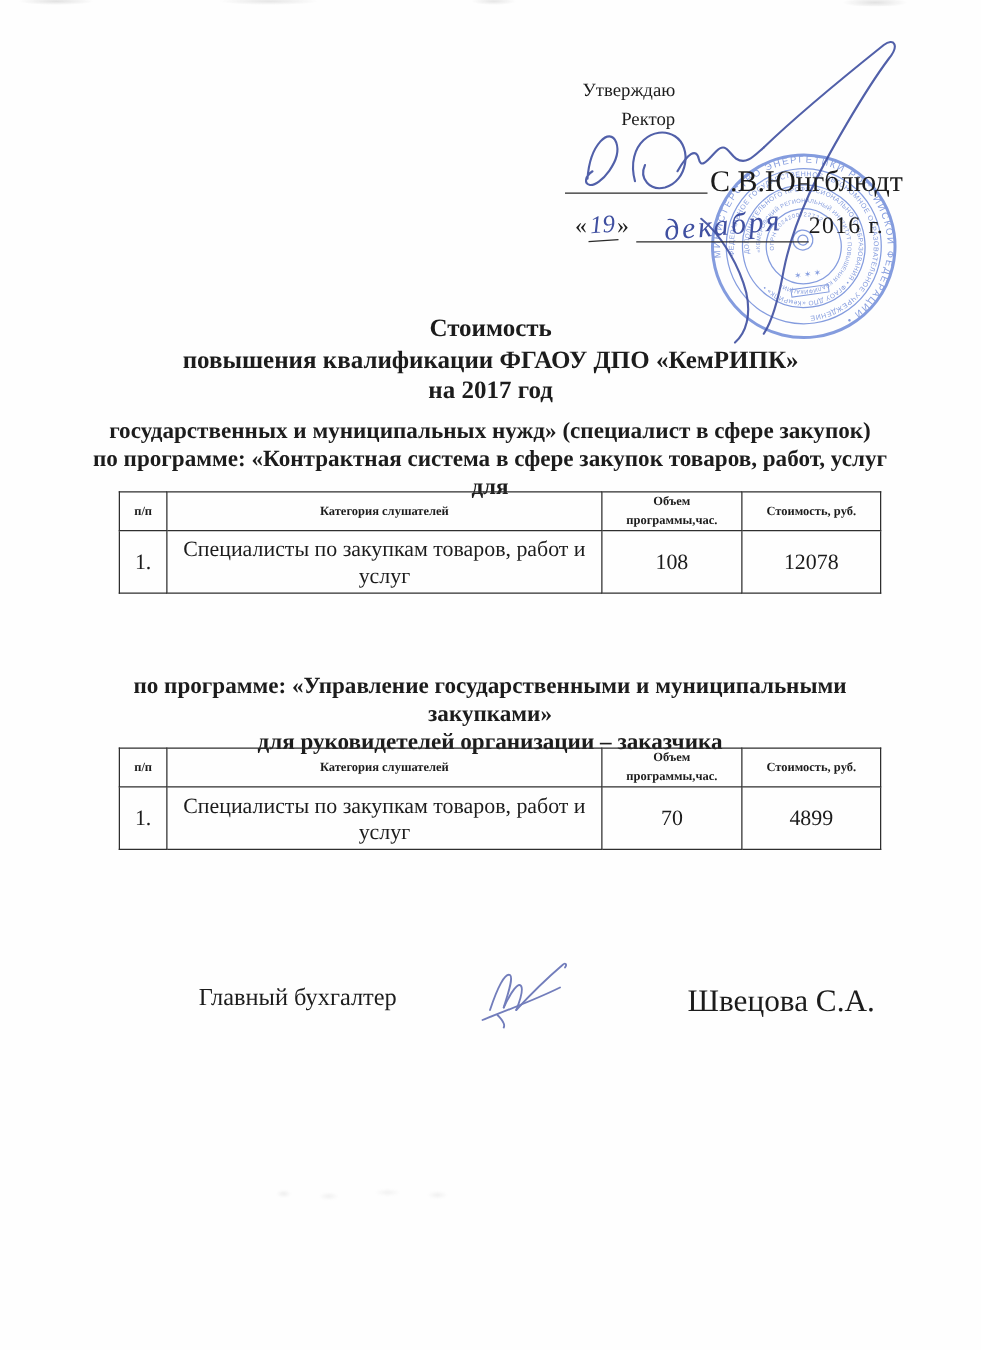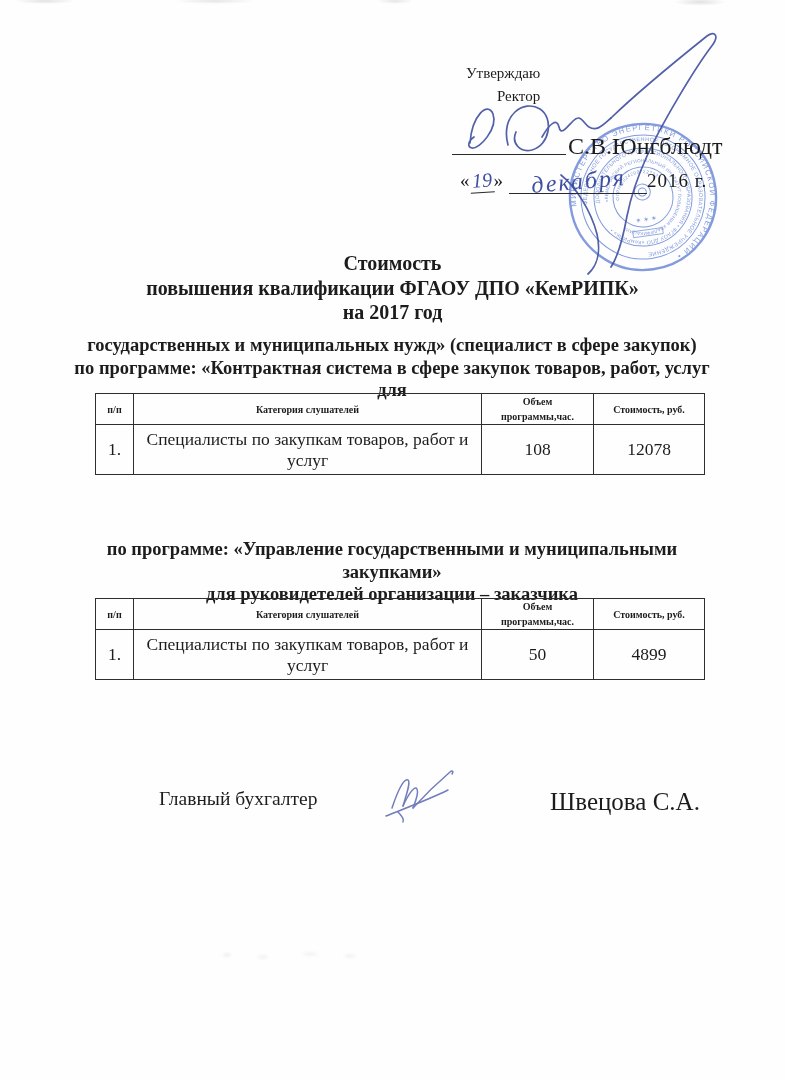--- a/index.html
+++ b/index.html
@@ -169,21 +169,21 @@
         <th>п/п</th>
         <th>Категория слушателей</th>
         <th>Объем программы,час.</th>
         <th>Стоимость, руб.</th>
       </tr>
     </thead>
     <tbody>
       <tr>
         <td>1.</td>
         <td class="cat">Специалисты по закупкам товаров, работ и услуг</td>
-        <td>50</td>
+        <td>70</td>
         <td>4899</td>
       </tr>
     </tbody>
   </table>
 
   <div class="abs footer-pos">Главный бухгалтер</div>
 
   <svg class="abs sig-svg" style="left:378px;top:762px;" width="100" height="62" viewBox="0 0 100 62">
     <g fill="none" stroke="#5a67b0" stroke-width="1.5" stroke-linecap="round" opacity="0.85">
       <path d="M 14,46 C 20,28 26,16 30,18 C 33,20 28,34 25,44"></path>

